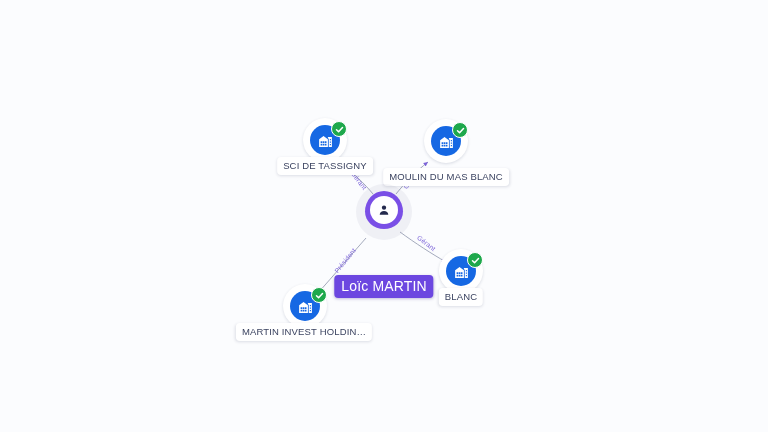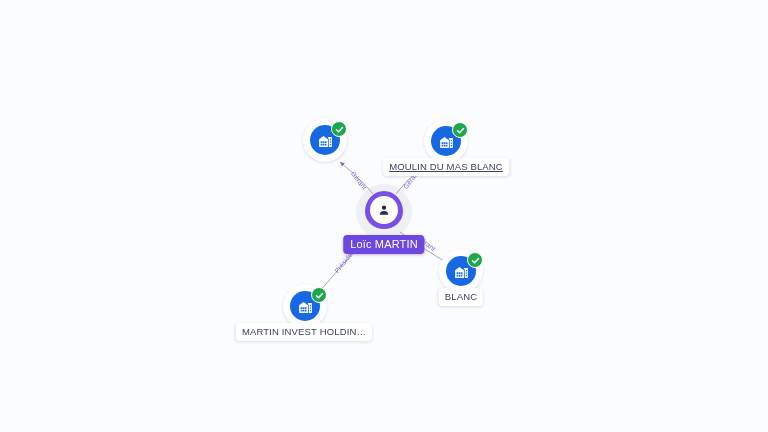--- a/index.html
+++ b/index.html
@@ -134,25 +134,26 @@
     justify-content: center;
   }
   .person-inner svg { display: block; }
 
   .person-label {
     position: absolute;
     transform: translateX(-50%);
     white-space: nowrap;
     background: #6c47e0;
     color: #ffffff;
-    font-size: 11px;
+    font-size: 14px;
     letter-spacing: 0.15px;
     padding: 3px 7px 3.5px 7px;
     border-radius: 4px;
     box-shadow: 0 1px 3px rgba(60,40,140,0.30);
+    margin-top: 40px;
   }
 
   .edge-label {
     font-family: "Liberation Sans", sans-serif;
     font-size: 6.6px;
     fill: #7b63d8;
     letter-spacing: 0.2px;
   }
 </style>
 </head>
@@ -187,36 +188,37 @@
         <path d="M3 21V10.2L9.2 5.6 15.4 10.2V21H3zm2.1-2.1h2.3v-2.3H5.1v2.3zm3.0 0h2.3v-2.3H8.1v2.3zm3.0 0h2.3v-2.3h-2.3v2.3zM5.1 15.4h2.3v-2.3H5.1v2.3zm3.0 0h2.3v-2.3H8.1v2.3zm3.0 0h2.3v-2.3h-2.3v2.3z"></path>
         <path d="M16.6 21V9.6l-1.2-.9V7.1h5.6V21h-4.4zm1.5-2.3h1.6v-1.8h-1.6v1.8zm0-3.5h1.6v-1.8h-1.6v1.8zm0-3.5h1.6V9.9h-1.6v1.8z"></path>
       </svg>
     </div>
     <div class="verified-badge">
       <svg width="9" height="9" viewBox="0 0 24 24" fill="none" stroke="#ffffff" stroke-width="4" stroke-linecap="round" stroke-linejoin="round">
         <path d="M4 12.5 L9.5 18 L20 6.5"></path>
       </svg>
     </div>
   </div>
+  <div class="node-label" style="left:325px; top:157px;">SCI DE TASSIGNY</div>
 
   <div class="node" style="left:446px; top:141px;">
     <div class="company-halo"></div>
     <div class="company-disc">
       <svg width="17" height="17" viewBox="0 0 24 24" fill="#ffffff">
         <path d="M3 21V10.2L9.2 5.6 15.4 10.2V21H3zm2.1-2.1h2.3v-2.3H5.1v2.3zm3.0 0h2.3v-2.3H8.1v2.3zm3.0 0h2.3v-2.3h-2.3v2.3zM5.1 15.4h2.3v-2.3H5.1v2.3zm3.0 0h2.3v-2.3H8.1v2.3zm3.0 0h2.3v-2.3h-2.3v2.3z"></path>
         <path d="M16.6 21V9.6l-1.2-.9V7.1h5.6V21h-4.4zm1.5-2.3h1.6v-1.8h-1.6v1.8zm0-3.5h1.6v-1.8h-1.6v1.8zm0-3.5h1.6V9.9h-1.6v1.8z"></path>
       </svg>
     </div>
     <div class="verified-badge">
       <svg width="9" height="9" viewBox="0 0 24 24" fill="none" stroke="#ffffff" stroke-width="4" stroke-linecap="round" stroke-linejoin="round">
         <path d="M4 12.5 L9.5 18 L20 6.5"></path>
       </svg>
     </div>
   </div>
-  <div class="node-label" style="left:446px; top:158px;text-decoration:underline;">MOULIN DU MAS BLANC</div>
+  <div class="node-label" style="left:446px; top:168px;">MOULIN DU MAS BLANC</div>
 
   <div class="node" style="left:461px; top:271px;">
     <div class="company-halo"></div>
     <div class="company-disc">
       <svg width="17" height="17" viewBox="0 0 24 24" fill="#ffffff">
         <path d="M3 21V10.2L9.2 5.6 15.4 10.2V21H3zm2.1-2.1h2.3v-2.3H5.1v2.3zm3.0 0h2.3v-2.3H8.1v2.3zm3.0 0h2.3v-2.3h-2.3v2.3zM5.1 15.4h2.3v-2.3H5.1v2.3zm3.0 0h2.3v-2.3H8.1v2.3zm3.0 0h2.3v-2.3h-2.3v2.3z"></path>
         <path d="M16.6 21V9.6l-1.2-.9V7.1h5.6V21h-4.4zm1.5-2.3h1.6v-1.8h-1.6v1.8zm0-3.5h1.6v-1.8h-1.6v1.8zm0-3.5h1.6V9.9h-1.6v1.8z"></path>
       </svg>
     </div>
     <div class="verified-badge">

